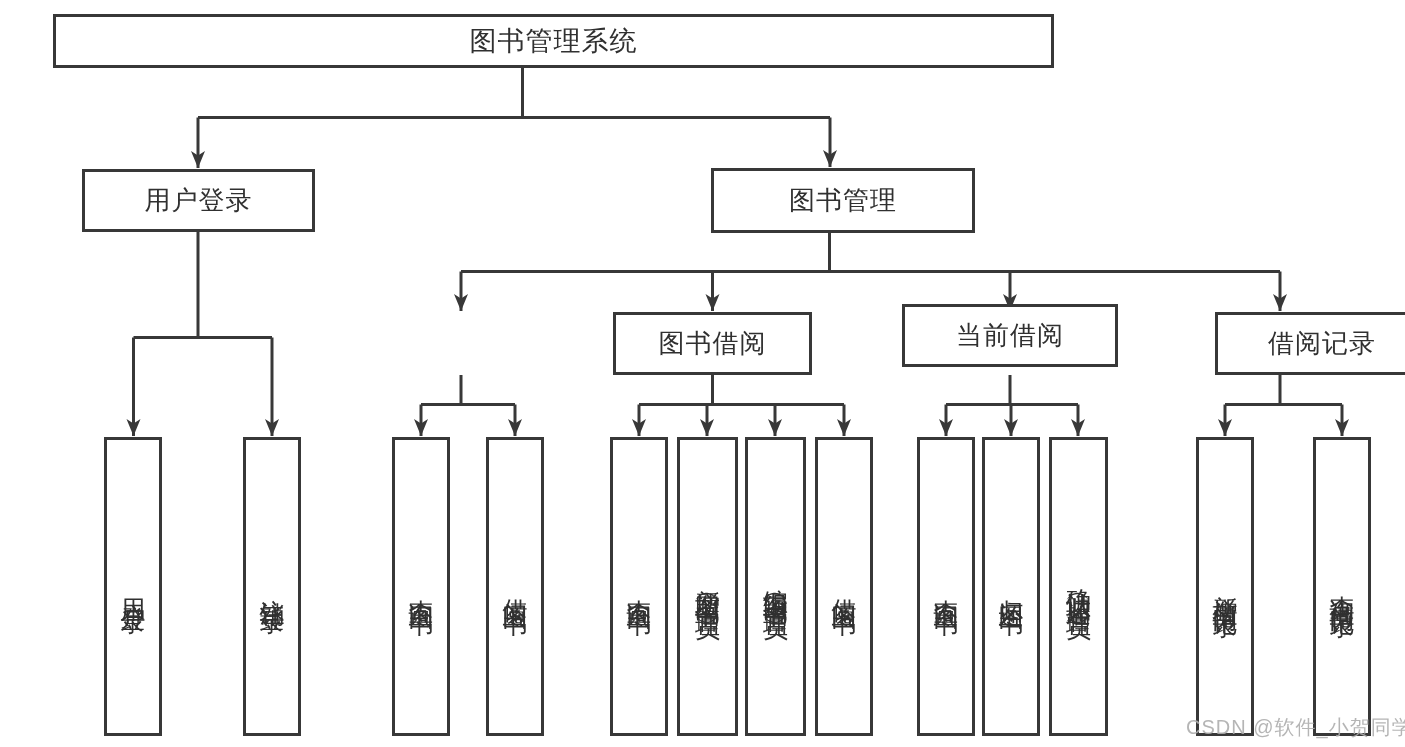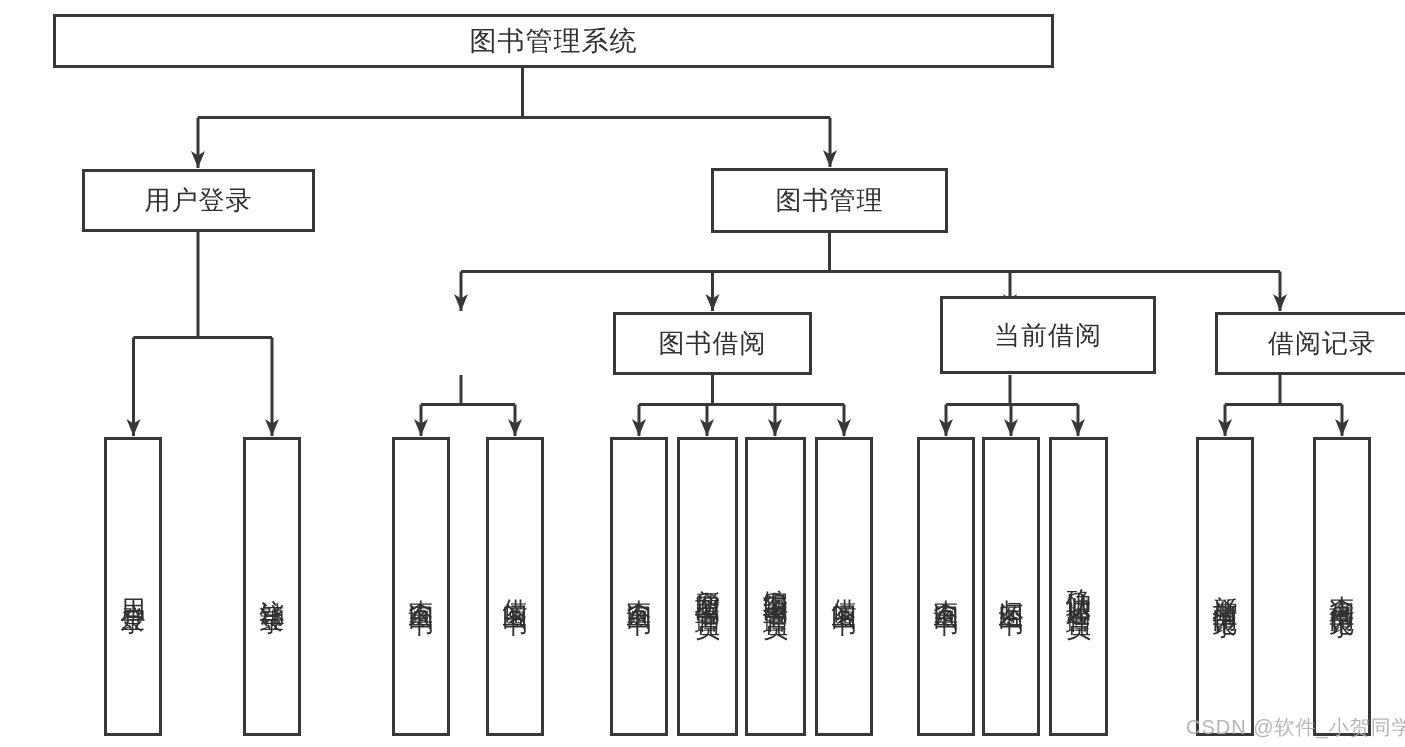--- a/index.html
+++ b/index.html
@@ -76,24 +76,24 @@
 
       <path d="M1280,375 V404.5 M1225,404.5 H1342"></path>
       <line x1="1225" y1="404.5" x2="1225" y2="436" marker-end="url(#arrow)"></line>
       <line x1="1342" y1="404.5" x2="1342" y2="436" marker-end="url(#arrow)"></line>
     </g>
   </svg>
 
   <div class="node root" style="left:22px;top:14px;width:1001px;height:54px;margin-left:31px;">图书管理系统</div>
 
   <div class="node" style="left:82px;top:169px;width:233px;height:63px;">用户登录</div>
-  <div class="node" style="left:711px;top:168px;width:237px;height:65px;">图书管理</div>
+  <div class="node" style="left:711px;top:168px;width:264px;height:65px;">图书管理</div>
 
   <div class="node" style="left:613px;top:312px;width:199px;height:63px;font-family:Liberation Mono, monospace;">图书借阅</div>
-  <div class="node" style="left:902px;top:296px;width:216px;height:78px;margin-left:38px;">当前借阅</div>
+  <div class="node" style="left:902px;top:304px;width:216px;height:63px;">当前借阅</div>
   <div class="node" style="left:1215px;top:312px;width:214px;height:63px;">借阅记录</div>
 
   <div class="leaf" style="left:104px;">
     <span>用户登录</span>
     </div>
   <div class="leaf" style="left:243px;">
     <span>注销登录</span>
     </div>
 
   <div class="leaf" style="left:392px;">

